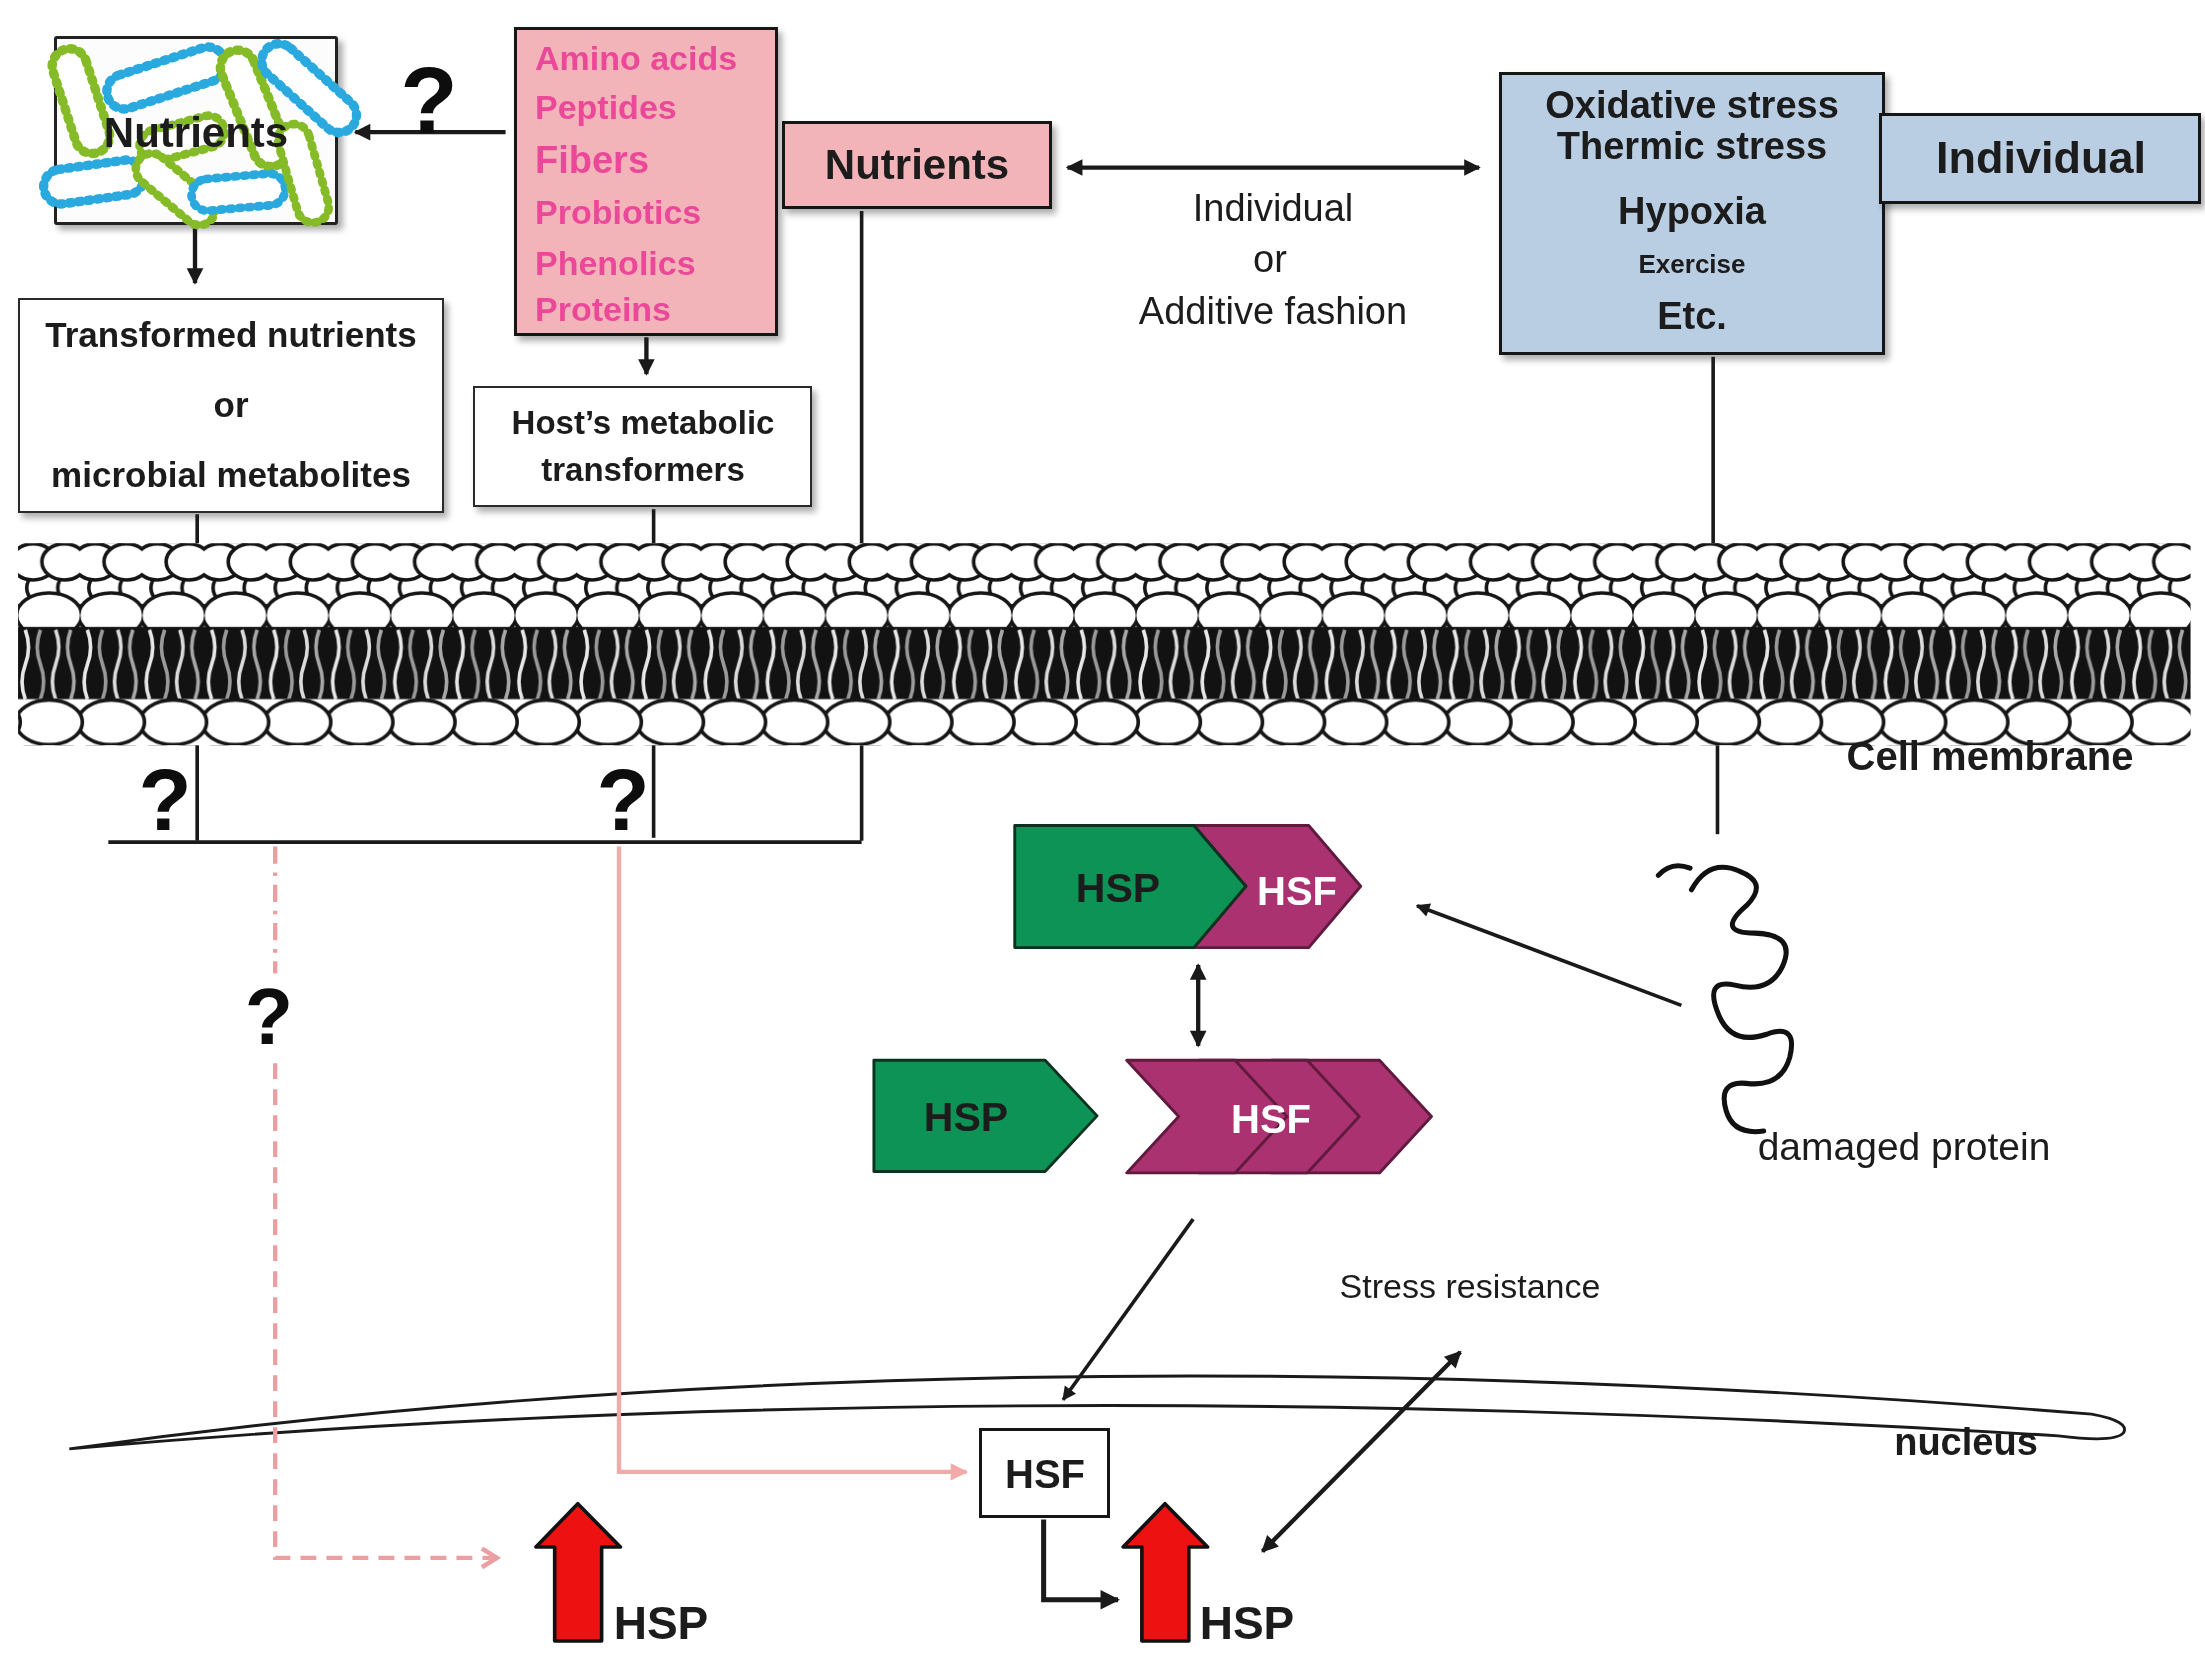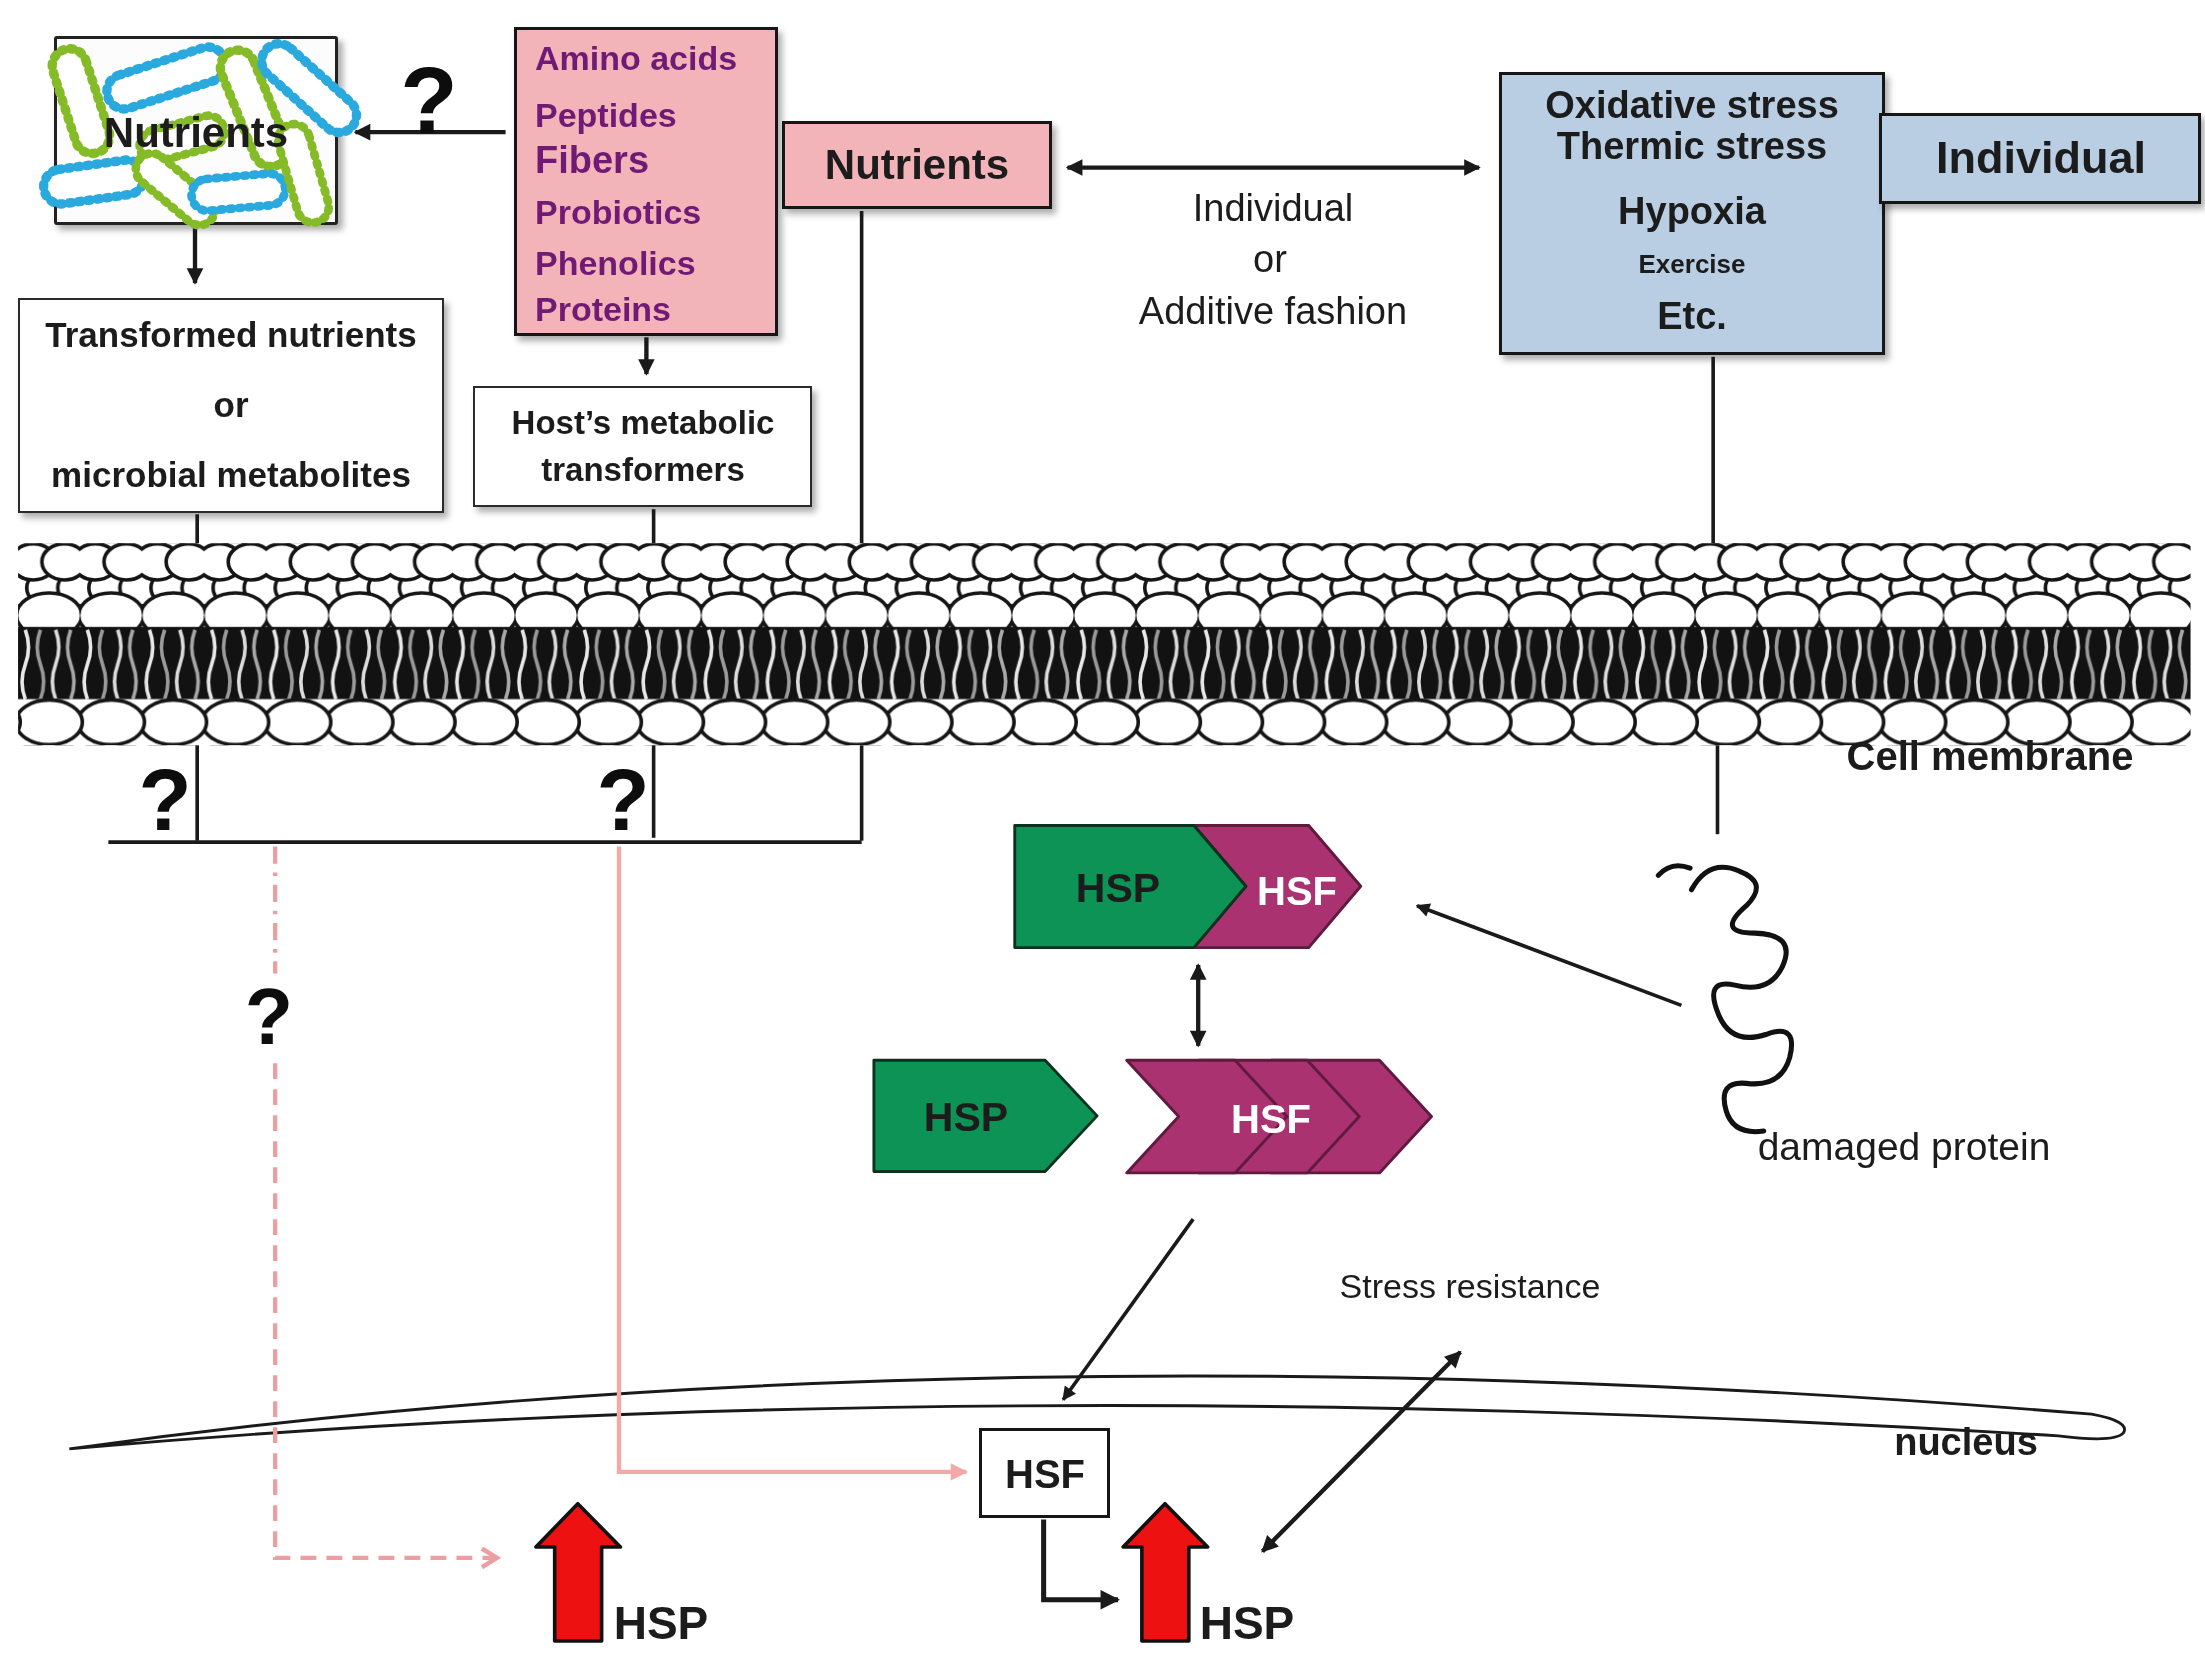--- a/index.html
+++ b/index.html
@@ -7,21 +7,21 @@
     width:2205px;height:1672px;position:relative;background:#ffffff;
     font-family:"Liberation Sans","DejaVu Sans",sans-serif;color:#1c1c1c;overflow:hidden;
   }
   .box{position:absolute;box-sizing:border-box;z-index:1;}
   .shadow{box-shadow:4.3px 5px 6.5px rgba(0,0,0,.32);}
   .pinkbox{background:#f2b4b9;border:3.6px solid #161616;}
   .bluebox{background:#b9cde3;border:3.6px solid #161616;}
   .whitebox{background:#ffffff;border:2.9px solid #2a2a2a;}
   #svg-layer{position:absolute;left:0;top:0;z-index:2;pointer-events:none;}
   .lbl{position:absolute;z-index:3;transform:translate(-50%,-50%);white-space:nowrap;font-weight:600;color:#1c1c1c;}
-  .lbl-left{position:absolute;z-index:3;transform:translateY(-50%);white-space:nowrap;font-weight:600;color:#701a75;}
+  .lbl-left{position:absolute;z-index:3;transform:translateY(-50%);white-space:nowrap;font-weight:600;color:#ec4899;}
   .q{font-weight:800;color:#0d0d0d;z-index:3;}
   .bold{font-weight:700;}
   .white{color:#ffffff;}
 </style>
 </head>
 <body>
 
 <div class="box whitebox shadow" style="left:54px;top:36px;width:284px;height:189px;border:3.6px solid #222;background:#fcfcfc;border-radius:2.9px;"></div>
 <div class="box pinkbox shadow" style="left:514px;top:27px;width:264px;height:309px;"></div>
 <div class="box pinkbox shadow" style="left:782px;top:121px;width:270px;height:88px;"></div>
@@ -141,21 +141,21 @@
     <g transform="translate(420,240) rotate(74)">
         <rect x="-70" y="-22" width="140" height="44" rx="22" fill="#fff" stroke="#84bb26" stroke-width="12" stroke-dasharray="4 9" stroke-linecap="round"></rect>
       </g>
   </g>
 </svg>
 
 <div class="lbl" style="left:196px;top:133px;font-size:42px;">Nutrients</div>
 <div class="lbl q" style="left:429px;top:101px;font-size:94px;">?</div>
 
 <div class="lbl-left" style="left:535px;top:58px;font-size:34px;">Amino acids</div>
-<div class="lbl-left" style="left:535px;top:107px;font-size:34px;margin-top:8px;">Peptides</div>
+<div class="lbl-left" style="left:535px;top:107px;font-size:34px;">Peptides</div>
 <div class="lbl-left" style="left:535px;top:160px;font-size:38px;">Fibers</div>
 <div class="lbl-left" style="left:535px;top:212px;font-size:34px;">Probiotics</div>
 <div class="lbl-left" style="left:535px;top:263px;font-size:34px;">Phenolics</div>
 <div class="lbl-left" style="left:535px;top:309px;font-size:34px;">Proteins</div>
 
 <div class="lbl bold" style="left:917px;top:165px;font-size:42px;">Nutrients</div>
 
 <div class="lbl" style="left:1273px;top:208px;font-size:38px;font-weight:500;text-align:right;">Individual</div>
 <div class="lbl" style="left:1270px;top:259px;font-size:38px;font-weight:500;">or</div>
 <div class="lbl" style="left:1273px;top:311px;font-size:38px;font-weight:500;">Additive fashion</div>

